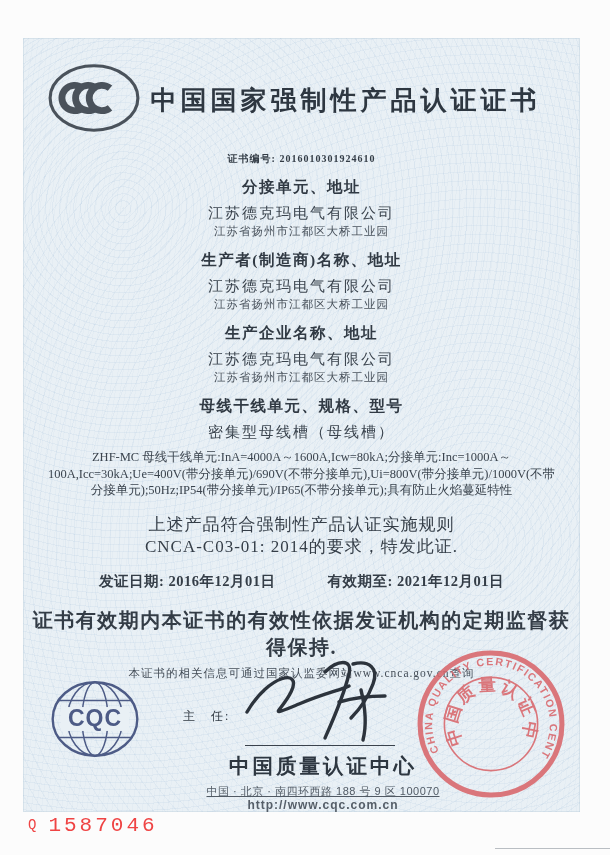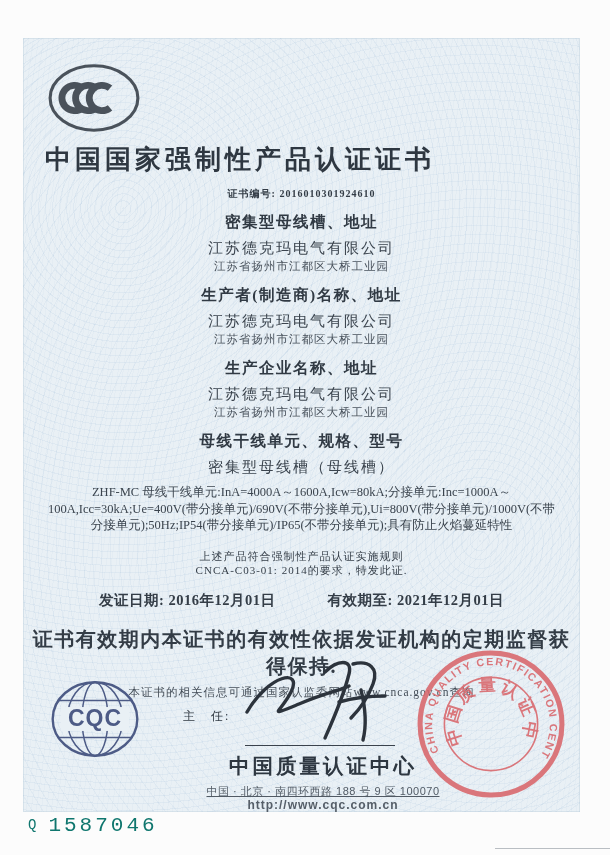--- a/index.html
+++ b/index.html
@@ -12,36 +12,36 @@
   .paper{
     position:absolute;left:23px;top:38px;width:557px;height:774px;
     background-color:#e9f0f5;
     background-image:
       repeating-radial-gradient(circle at 18% 22%, rgba(125,165,205,0.10) 0 1px, rgba(0,0,0,0) 1px 7px),
       repeating-radial-gradient(circle at 82% 65%, rgba(125,165,205,0.09) 0 1px, rgba(0,0,0,0) 1px 9px),
       repeating-linear-gradient(98deg, rgba(140,175,210,0.06) 0 1px, rgba(0,0,0,0) 1px 5px);
     box-shadow:0 0 0 1px rgba(180,200,215,0.35) inset;
   }
   .content{position:relative;padding-top:20px;text-align:center;}
-  .hdr{display:flex;align-items:flex-start;padding:0 18px 0 22px;flex-direction:column;}
+  .hdr{display:flex;align-items:center;padding:0 18px 0 22px;}
   .hdr .logo-wrap{flex:0 0 auto;}
   .hdr .title{
     flex:1;text-align:center;font-size:26px;font-weight:bold;color:#2e3741;
     letter-spacing:4px;padding-right:14px;
   }
   .certno{margin-top:10px;font-size:10px;font-weight:600;color:#333c46;letter-spacing:1px;}
   .sec-heading{margin-top:11px;font-size:15.5px;font-weight:bold;color:#313a44;letter-spacing:1.5px;}
   .sec-name{margin-top:6px;font-size:15px;color:#3b444e;letter-spacing:2px;}
   .sec-addr{margin-top:1px;font-size:11.5px;color:#49525c;letter-spacing:1px;}
   .spec{
     margin:7px auto 0;width:508px;font-size:12.5px;line-height:1.32;
     color:#3b444e;text-align:center;
   }
   .std-code{margin-top:11px;font-size:15px;color:#3b444e;letter-spacing:1.5px;}
-  .statement{margin-top:15px;font-size:11px;line-height:1.35;color:#353e48;letter-spacing:1px;}
+  .statement{margin-top:15px;font-size:17px;line-height:1.35;color:#353e48;letter-spacing:1px;}
   .dates{
     margin-top:13px;display:flex;justify-content:center;gap:52px;
     font-size:14.5px;font-weight:600;color:#343d47;letter-spacing:0.5px;
   }
   .validity1{margin-top:16px;font-size:20px;font-weight:600;color:#333c46;letter-spacing:1.5px;}
   .validity2{margin-top:5px;font-size:11.5px;color:#454e58;letter-spacing:1px;}
   .footer{position:absolute;left:0;top:608px;width:575px;height:166px;}
   .cqc-logo{position:absolute;left:26px;top:32px;}
   .director{
     position:absolute;left:160px;top:62px;font-size:12px;font-weight:normal;
@@ -59,21 +59,21 @@
     font-family:"Liberation Sans","DejaVu Sans",sans-serif;
     text-decoration:underline;
   }
   .website{
     position:absolute;left:90px;top:152px;width:420px;text-align:center;
     font-size:12px;font-weight:bold;color:#555e68;letter-spacing:1px;
     font-family:"Liberation Sans","DejaVu Sans",sans-serif;
   }
   .stamp{position:absolute;left:392px;top:2px;opacity:0.88;}
   .serial{
-    position:absolute;left:28px;top:814px;color:#0f766e;
+    position:absolute;left:28px;top:814px;color:#ef4444;
     font-family:"Liberation Mono","DejaVu Sans Mono",monospace;
   }
   .serial .q{font-size:14px;margin-right:12px;vertical-align:2px;}
   .serial .num{font-size:21px;letter-spacing:3px;}
   .corner-line{position:absolute;right:0;bottom:6px;width:115px;border-bottom:1px solid #b9bec3;}
 </style>
 </head>
 <body>
 
 <div class="paper">
@@ -90,21 +90,21 @@
       </div>
       <div class="title">中国国家强制性产品认证证书</div>
     </div>
 
     <div class="certno">
       <span>证书编号:</span>
       <span>2016010301924610</span>
     </div>
 
     <div>
-      <div class="sec-heading">密集型母线槽、地址</div>
+      <div class="sec-heading">分接单元、地址</div>
       <div class="sec-name">江苏德克玛电气有限公司</div>
       <div class="sec-addr">江苏省扬州市江都区大桥工业园</div>
     </div>
 
     <div>
       <div class="sec-heading">生产者(制造商)名称、地址</div>
       <div class="sec-name">江苏德克玛电气有限公司</div>
       <div class="sec-addr">江苏省扬州市江都区大桥工业园</div>
     </div>
 

